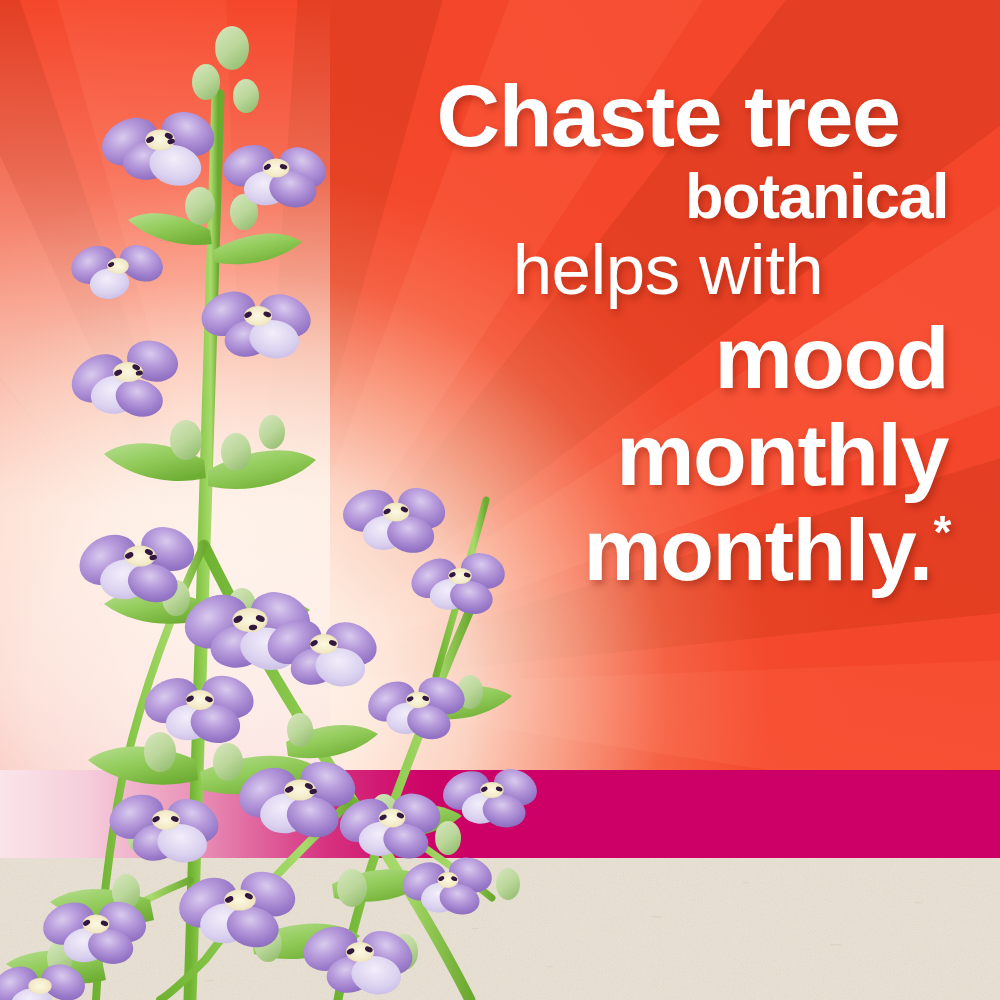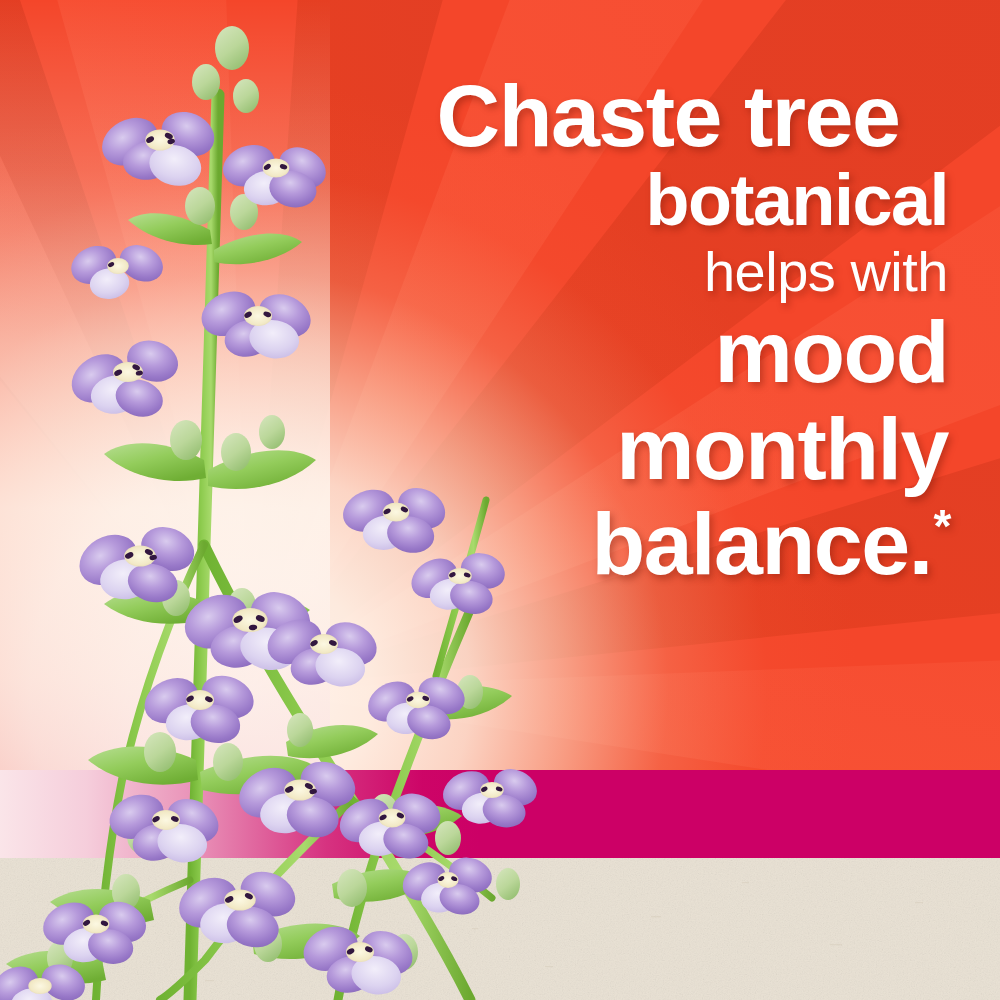--- a/index.html
+++ b/index.html
@@ -77,22 +77,22 @@
   #headline {
     position:absolute; right:52px; top:72px; width:560px;
     text-align:right; color:#FFFFFF;
     line-height:0.99; z-index:40;
     text-shadow:3px 4px 7px rgba(120,22,8,0.40);
   }
   .hl-line { display:block; white-space:nowrap; }
   .hl-bold   { font-weight:700; font-size:86px; letter-spacing:-1.5px; }
   .hl-light  { font-weight:300; font-size:86px; letter-spacing:-0.5px; }
   #line-chaste    { font-size:88px;text-align:center; }
-  #line-botanical { font-size:72px; margin-top:6px; }
-  #line-helps     { font-size:56px; margin-top:8px; }
+  #line-botanical { font-size:63px; margin-top:6px; }
+  #line-helps     { font-size:71px; margin-top:8px;text-align:center; }
   #line-monthly   { font-size:88px; margin-top:10px; }
   #line-mood      { font-size:88px; margin-top:8px; }
   #line-balance   { font-size:88px; margin-top:8px; }
   .asterisk {
     font-size:46px; font-weight:700; vertical-align:super;
     line-height:0; position:relative; top:-2px; left:2px;
   }
 
   
   #plant-art {
@@ -168,21 +168,21 @@
       </g>
     </svg>
   </div>
 
   <div id="headline">
     <span class="hl-line hl-bold" id="line-chaste">Chaste tree</span>
     <span class="hl-line hl-bold" id="line-botanical">botanical</span>
     <span class="hl-line hl-light" id="line-helps">helps with</span>
     <span class="hl-line hl-bold" id="line-mood">mood</span>
     <span class="hl-line hl-bold" id="line-monthly">monthly</span>
-    <span class="hl-line hl-bold" id="line-balance"><span>balance.</span><span class="asterisk">*</span></span>
+    <span class="hl-line hl-bold" id="line-balance"><span>monthly.</span><span class="asterisk">*</span></span>
   </div>
 
   <svg id="plant-art" viewBox="0 0 1000 1000">
     <defs>
       <linearGradient id="stemG" x1="0" y1="0" x2="1" y2="0">
         <stop offset="0%" stop-color="#6FB232"></stop>
         <stop offset="40%" stop-color="#8DCB4E"></stop>
         <stop offset="75%" stop-color="#A8DA6C"></stop>
         <stop offset="100%" stop-color="#6CA930"></stop>
       </linearGradient>

